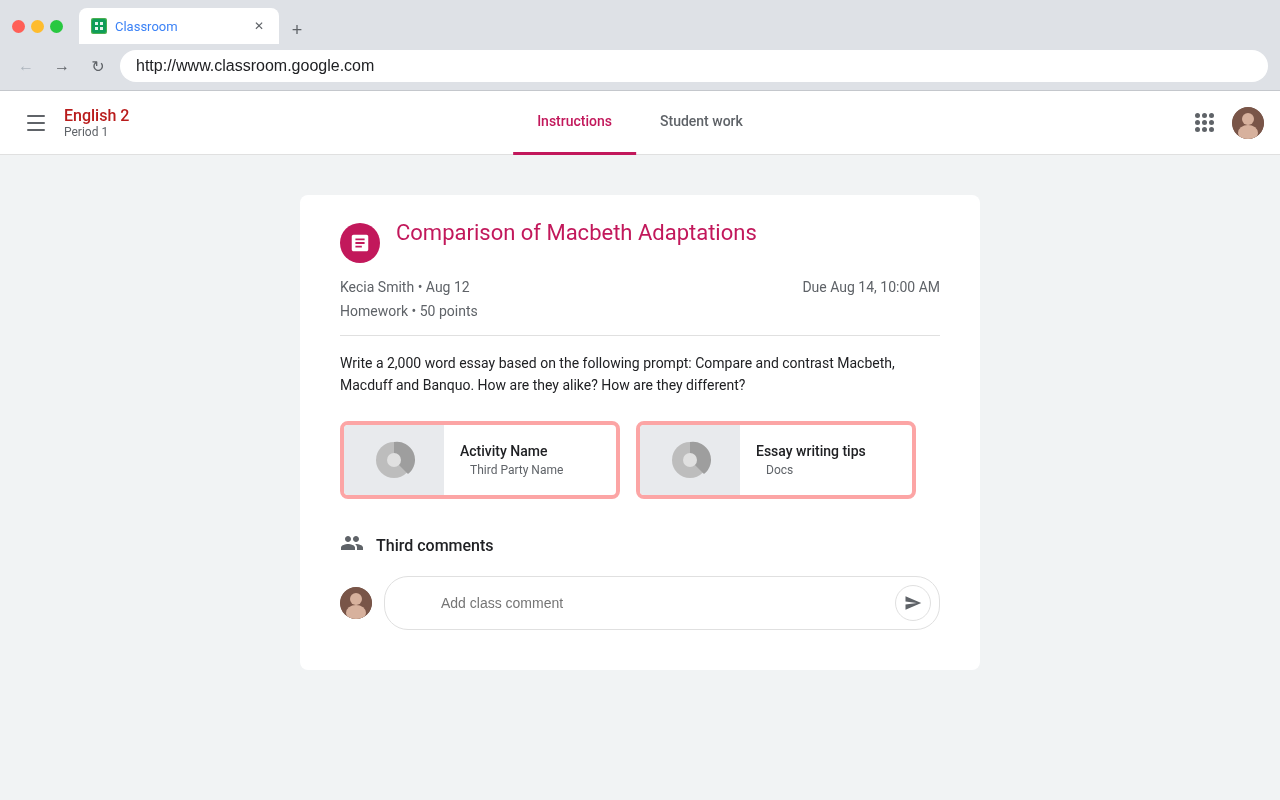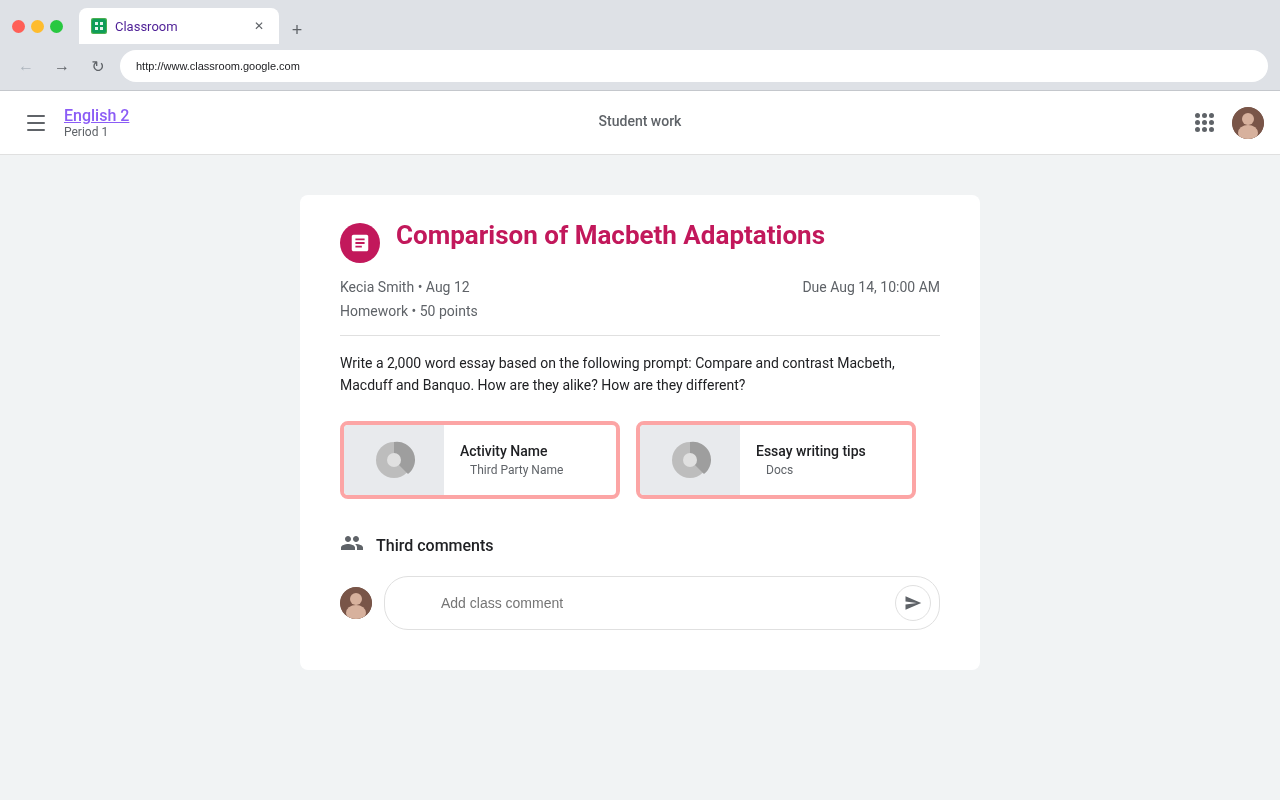--- a/index.html
+++ b/index.html
@@ -54,21 +54,21 @@
       border-radius: 2px;
       display: flex;
       align-items: center;
       justify-content: center;
       color: white;
       font-size: 10px;
       font-weight: bold;
     }
     .tab-title {
       font-size: 13px;
-      color: #4c1d95;
+      color: #3b82f6;
       flex: 1;
     }
     .tab-close {
       width: 16px;
       height: 16px;
       border-radius: 50%;
       border: none;
       background: transparent;
       cursor: pointer;
       display: flex;
@@ -113,21 +113,21 @@
       font-size: 16px;
     }
     .nav-btn.disabled { color: #adb5bd; cursor: default; }
     .address-bar {
       flex: 1;
       height: 32px;
       border: none;
       border-radius: 16px;
       background: #ffffff;
       padding: 0 16px;
-      font-size: 11px;
+      font-size: 16px;
       color: #202124;
       outline: none;
     }
 
     
     .app-container {
       background: #ffffff;
       height: calc(800px - 85px);
       display: flex;
       flex-direction: column;
@@ -160,22 +160,21 @@
     .menu-bar { width: 18px; height: 2px; background: #5f6368; border-radius: 1px; }
 
     .class-info {
       display: flex;
       flex-direction: column;
       min-width: 120px;
     }
     .class-name {
       font-size: 16px;
       font-weight: 500;
-      color: #8b5cf6;
-      text-decoration: underline;
+      color: #b91c1c;
     }
     .class-period {
       font-size: 12px;
       color: #5f6368;
     }
 
     .header-tabs {
       position: absolute;
       left: 50%;
       transform: translateX(-50%);
@@ -271,22 +270,22 @@
       height: 40px;
       border-radius: 50%;
       background: #c2185b;
       display: flex;
       align-items: center;
       justify-content: center;
       flex-shrink: 0;
       margin-top: 4px;
     }
     .assignment-title {
-      font-size: 26px;
-      font-weight: 700;
+      font-size: 22px;
+      font-weight: 400;
       color: #c2185b;
       line-height: 1.3;
     }
 
     .assignment-meta {
       display: flex;
       justify-content: space-between;
       align-items: center;
       margin-bottom: 8px;
     }
@@ -472,20 +471,23 @@
     <button class="menu-icon-btn">
       <div class="menu-bar"></div>
       <div class="menu-bar"></div>
       <div class="menu-bar"></div>
     </button>
     <div class="class-info">
       <span class="class-name">English 2</span>
       <span class="class-period">Period 1</span>
     </div>
     <div class="header-tabs">
+      <div class="header-tab active">
+        <span>Instructions</span>
+      </div>
       <div class="header-tab">
         <span>Student work</span>
       </div>
     </div>
     <div class="header-right">
       <button class="grid-icon-btn">
         <div class="grid-dots">
           <div class="grid-dot"></div>
           <div class="grid-dot"></div>
           <div class="grid-dot"></div>

